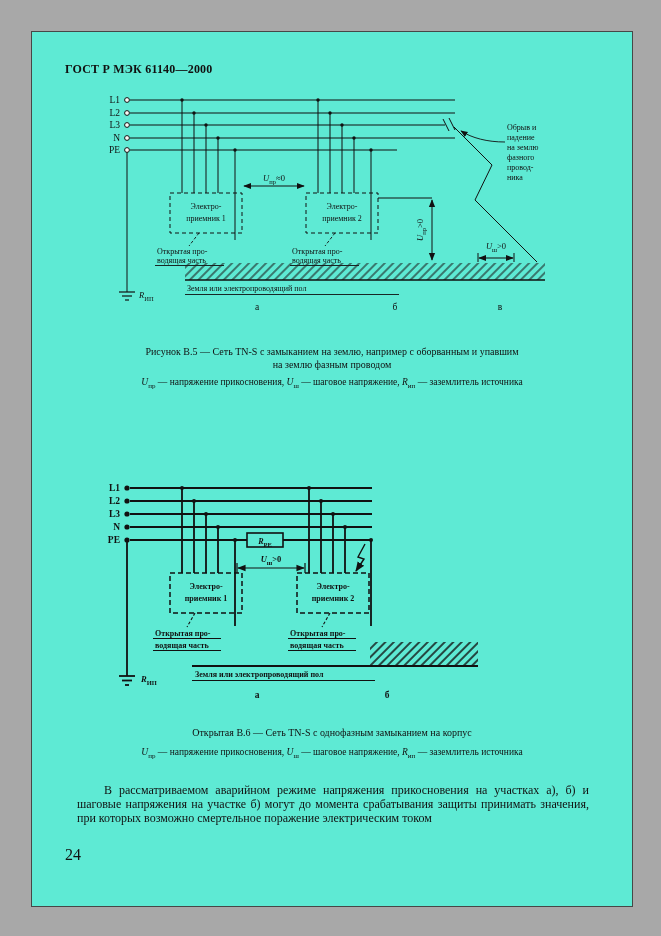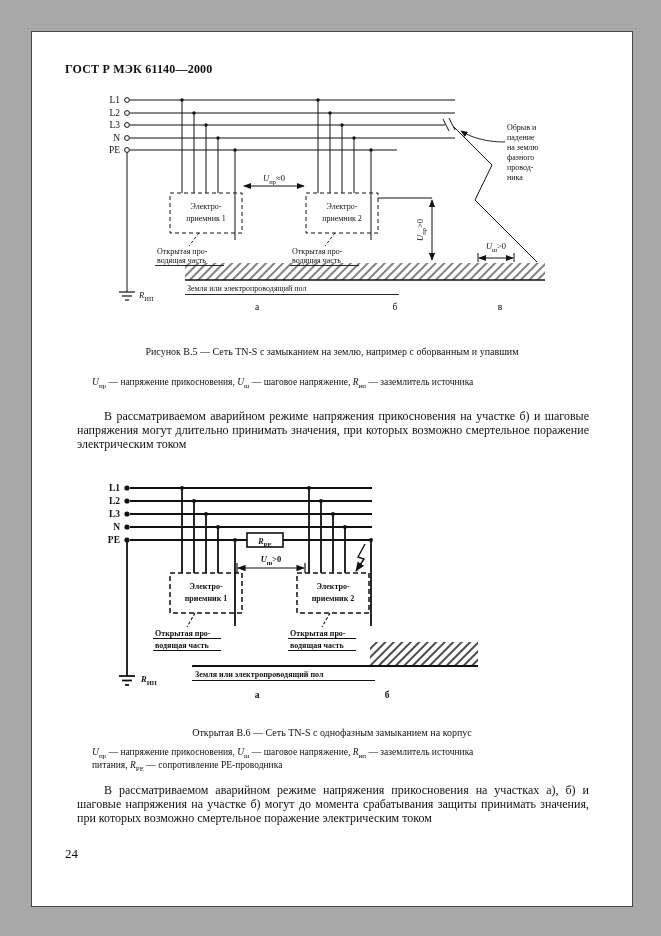--- a/index.html
+++ b/index.html
@@ -1,25 +1,25 @@
 <!DOCTYPE html>
 <html><head>
 <meta charset="utf-8">
 <style>
   html,body{margin:0;padding:0}
   body{width:661px;height:936px;background:#a8a8a8;position:relative;
        font-family:"Liberation Serif",serif;color:#111;-webkit-font-smoothing:antialiased}
   .page{position:absolute;left:31px;top:31px;width:600px;height:874px;
-        background:#ffffff;border:1px solid #474747}
+        background:#5eead4;border:1px solid #474747}
   .abs{position:absolute}
   .hdr{left:33px;top:30px;font-size:12px;font-weight:bold;letter-spacing:.2px}
   .cap{left:50px;width:500px;text-align:center;font-size:10px;line-height:1.3}
-  .leg{left:60px;width:480px;text-align:left;font-size:9.5px;line-height:1.4}
+  .leg{left:60px;width:480px;text-align:center;font-size:9.5px;line-height:1.4}
   .par{left:45px;width:512px;text-align:justify;font-size:12px;line-height:1.16;text-indent:27px}
-  .pgn{left:33px;top:814px;font-size:13px}
+  .pgn{left:33px;top:814px;font-size:16px}
   .it{font-style:italic}
   sub{font-size:7px;line-height:0}
   svg{overflow:visible;display:block}
   svg text{font-family:"Liberation Serif",serif;fill:#111;font-size:8px}
   .t9{font-size:9.5px}
   .dl{font-size:8.5px}
   .sub{font-size:6.5px}
   .b{font-weight:bold}
 </style>
 </head>
@@ -152,25 +152,25 @@
       <text x="420" y="90">ника</text>
     </g>
 
     <text x="170" y="220" text-anchor="middle" class="t9">а</text>
     <text x="308" y="220" text-anchor="middle" class="t9">б</text>
     <text x="413" y="220" text-anchor="middle" class="t9">в</text>
   </svg>
 
   <div class="abs cap" style="top:313px">
     <div>Рисунок В.5 — Сеть TN-S с замыканием на землю, например с оборванным и упавшим</div>
+    <div>на землю фазным проводом</div>
   </div>
   <div class="abs leg" style="top:344px">
     <div><span class="it">U</span><sub>пр</sub><span> — напряжение прикосновения, </span><span class="it">U</span><sub>ш</sub><span> — шаговое напряжение, </span><span class="it">R</span><sub>ип</sub><span> — заземлитель источника</span></div>
   </div>
-  <div class="abs par" style="top:378px">В рассматриваемом аварийном режиме напряжения прикосновения на участке б) и шаговые напряжения могут длительно принимать значения, при которых возможно смертельное поражение электрическим током</div>
 
   <svg class="abs" style="left:55px;top:446px" width="525" height="235" viewBox="0 0 525 235">
     <defs>
       <pattern id="h6" width="6" height="6" patternUnits="userSpaceOnUse" patternTransform="rotate(45)">
         <line x1="3" y1="0" x2="3" y2="6" stroke="#111" stroke-width="1.5"></line>
       </pattern>
       <marker id="a6" viewBox="0 0 10 10" refX="9" refY="5" markerWidth="7" markerHeight="7" orient="auto-start-reverse">
         <path d="M0,1 L10,5 L0,9 z" fill="#111"></path>
       </marker>
     </defs>
@@ -274,18 +274,17 @@
 
     <text x="170" y="220" text-anchor="middle" class="t9 b">а</text>
     <text x="300" y="220" text-anchor="middle" class="t9 b">б</text>
   </svg>
 
   <div class="abs cap" style="top:694px">
     <div>Открытая В.6 — Сеть TN-S с однофазным замыканием на корпус</div>
   </div>
   <div class="abs leg" style="top:714px">
     <div><span class="it">U</span><sub>пр</sub><span> — напряжение прикосновения, </span><span class="it">U</span><sub>ш</sub><span> — шаговое напряжение, </span><span class="it">R</span><sub>ип</sub><span> — заземлитель источника</span></div>
-    <div><span>питания, </span><span class="it">R</span><sub>PE</sub><span> — сопротивление PE-проводника</span></div>
   </div>
   <div class="abs par" style="top:752px">В рассматриваемом аварийном режиме напряжения прикосновения на участках а), б) и шаговые напряжения на участке б) могут до момента срабатывания защиты принимать значения, при которых возможно смертельное поражение электрическим током</div>
 
   <div class="abs pgn">24</div>
 </div>
 
 </body></html>

